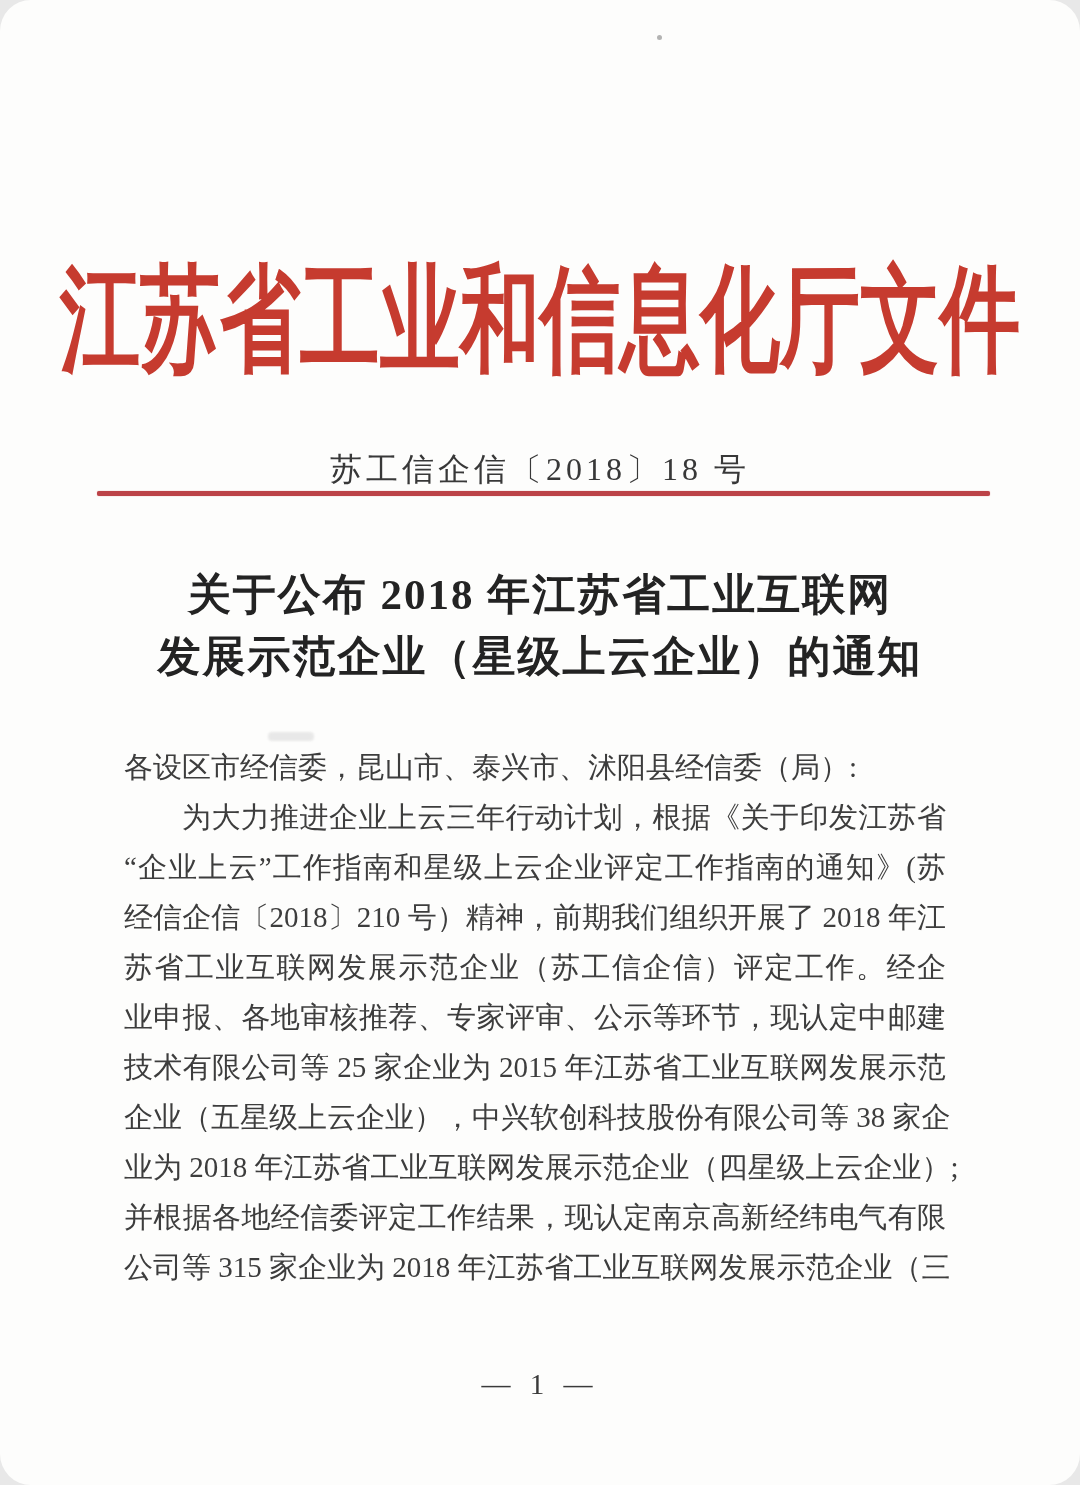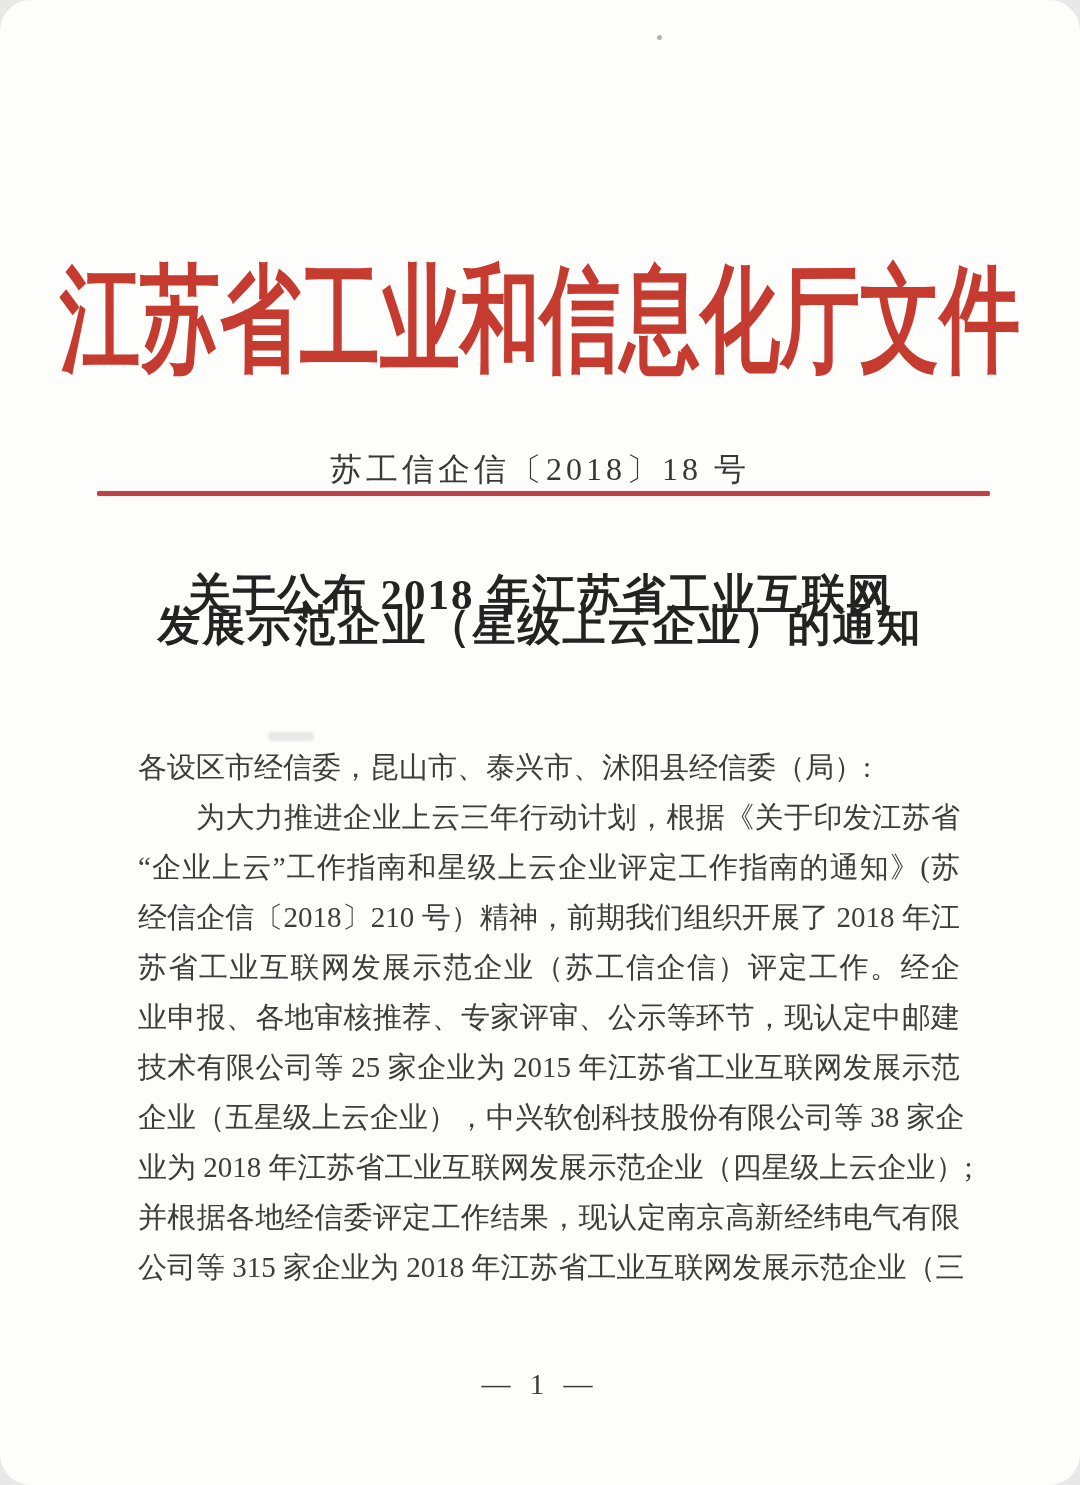--- a/index.html
+++ b/index.html
@@ -57,26 +57,26 @@
     left: 0;
     width: 100%;
     text-align: center;
     font-size: 43px;
     font-weight: bold;
     color: #232323;
     letter-spacing: 2px;
     white-space: nowrap;
   }
   .doc-title.line1 { top: 566px; }
-  .doc-title.line2 { top: 597px; }
+  .doc-title.line2 { top: 628px; }
 
   .body-text {
     position: absolute;
     top: 742px;
-    left: 138px;
+    left: 124px;
     width: 822px;
     color: #3d3d3d;
     font-size: 29px;
   }
   .body-line {
     height: 50px;
     line-height: 50px;
     text-align: justify;
     text-align-last: justify;
     text-justify: inter-character;

